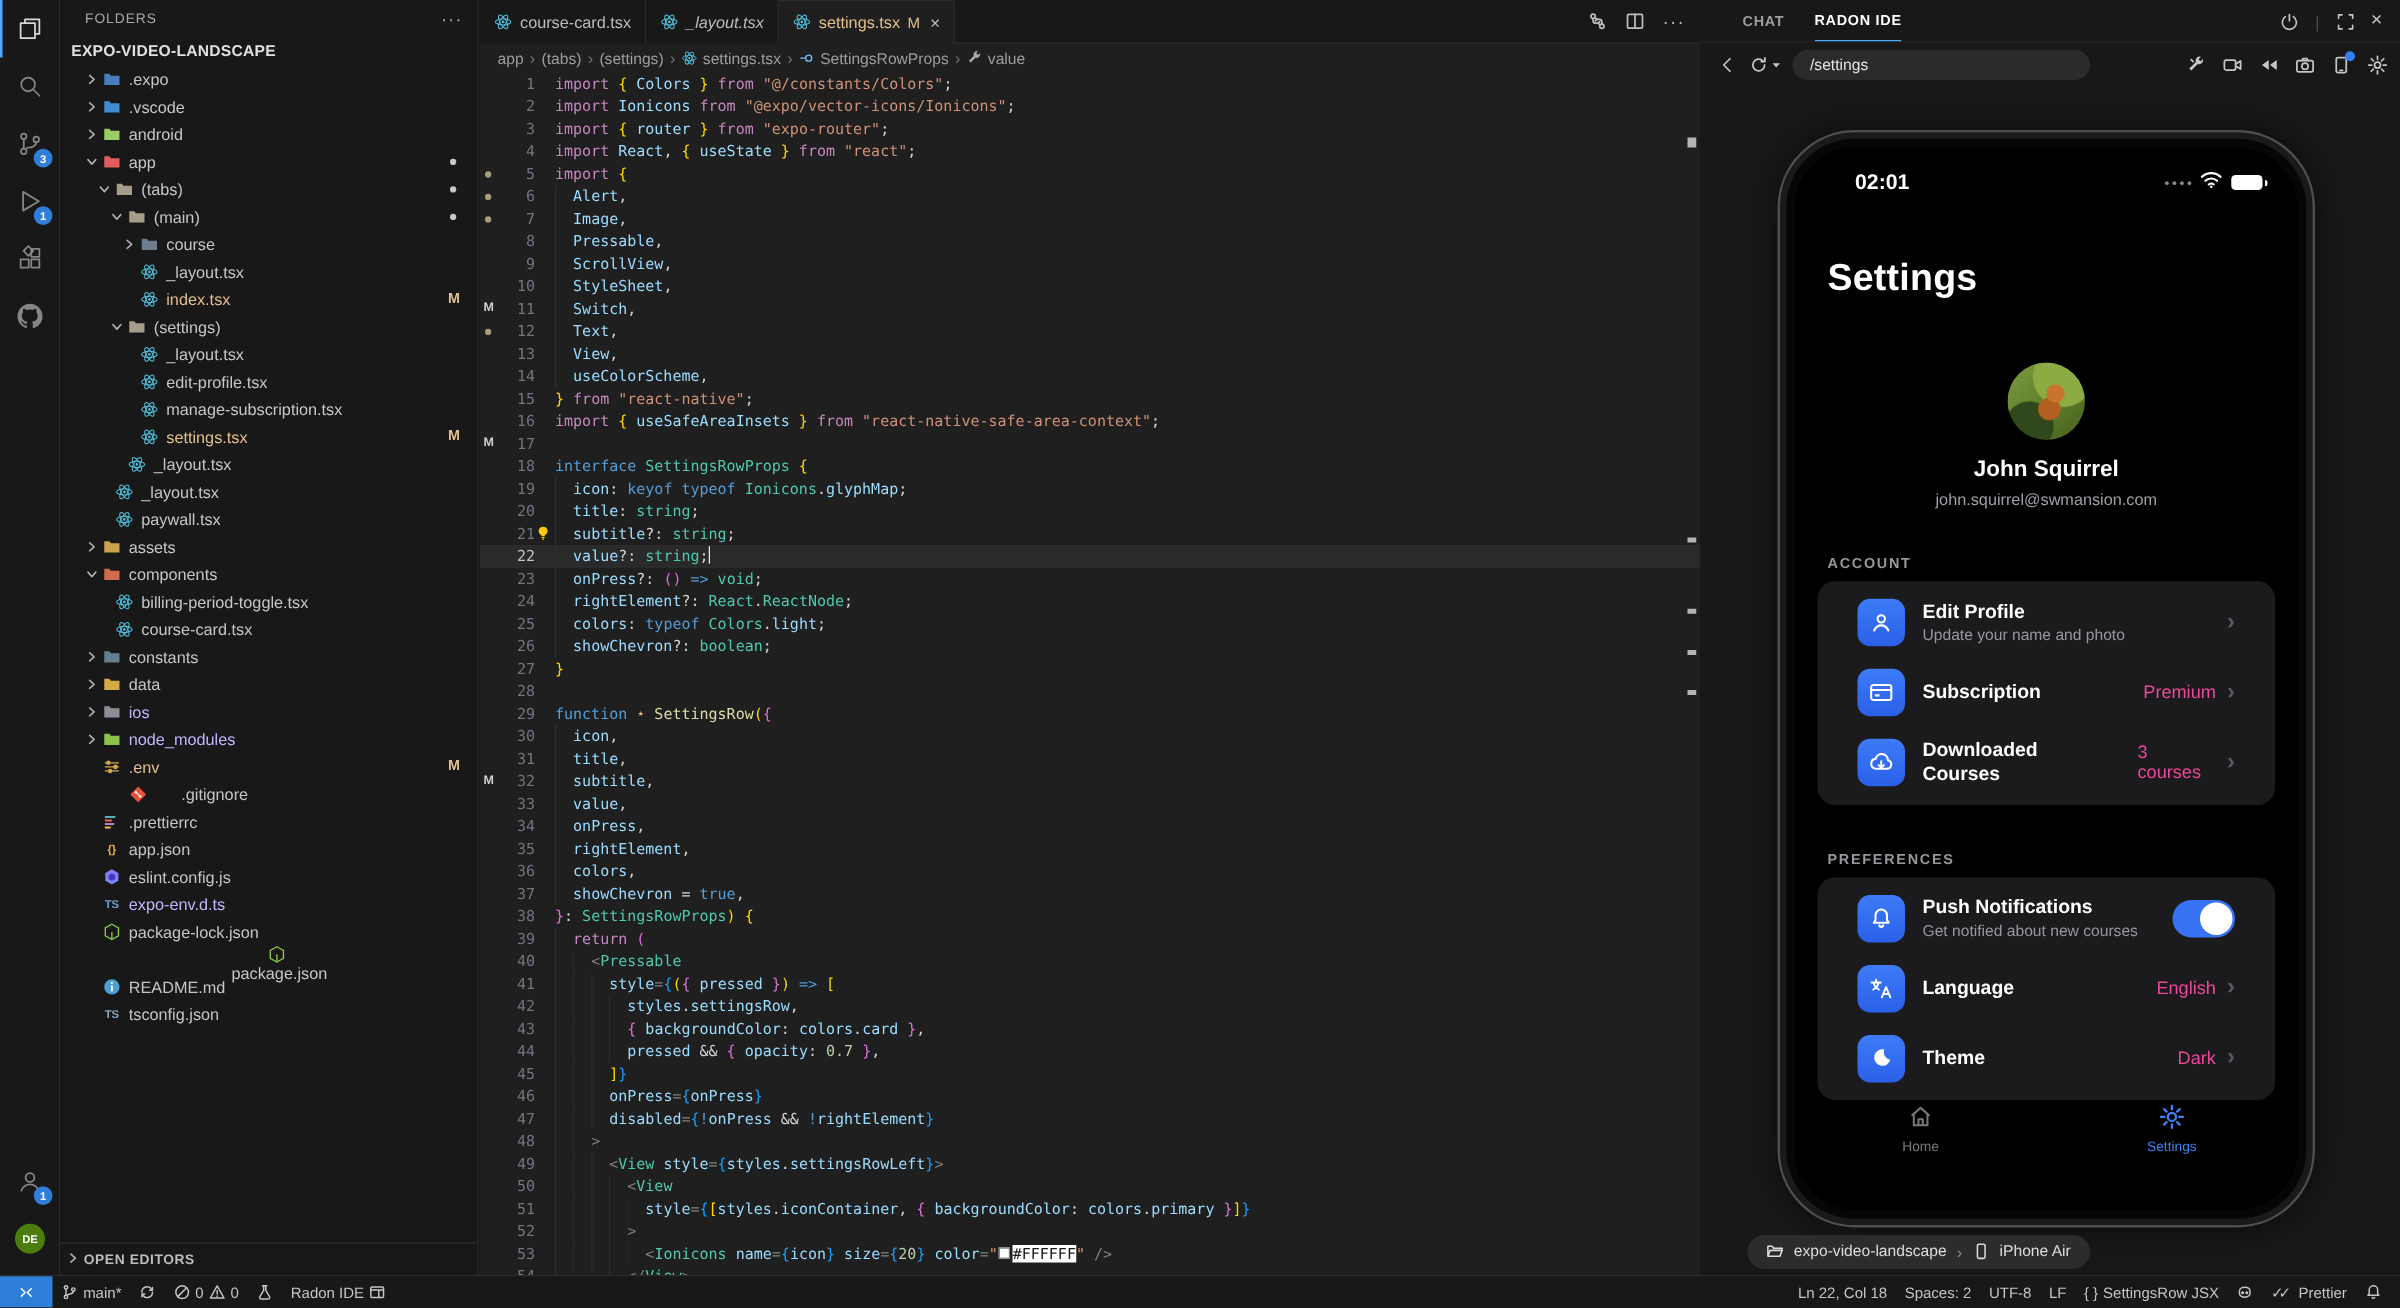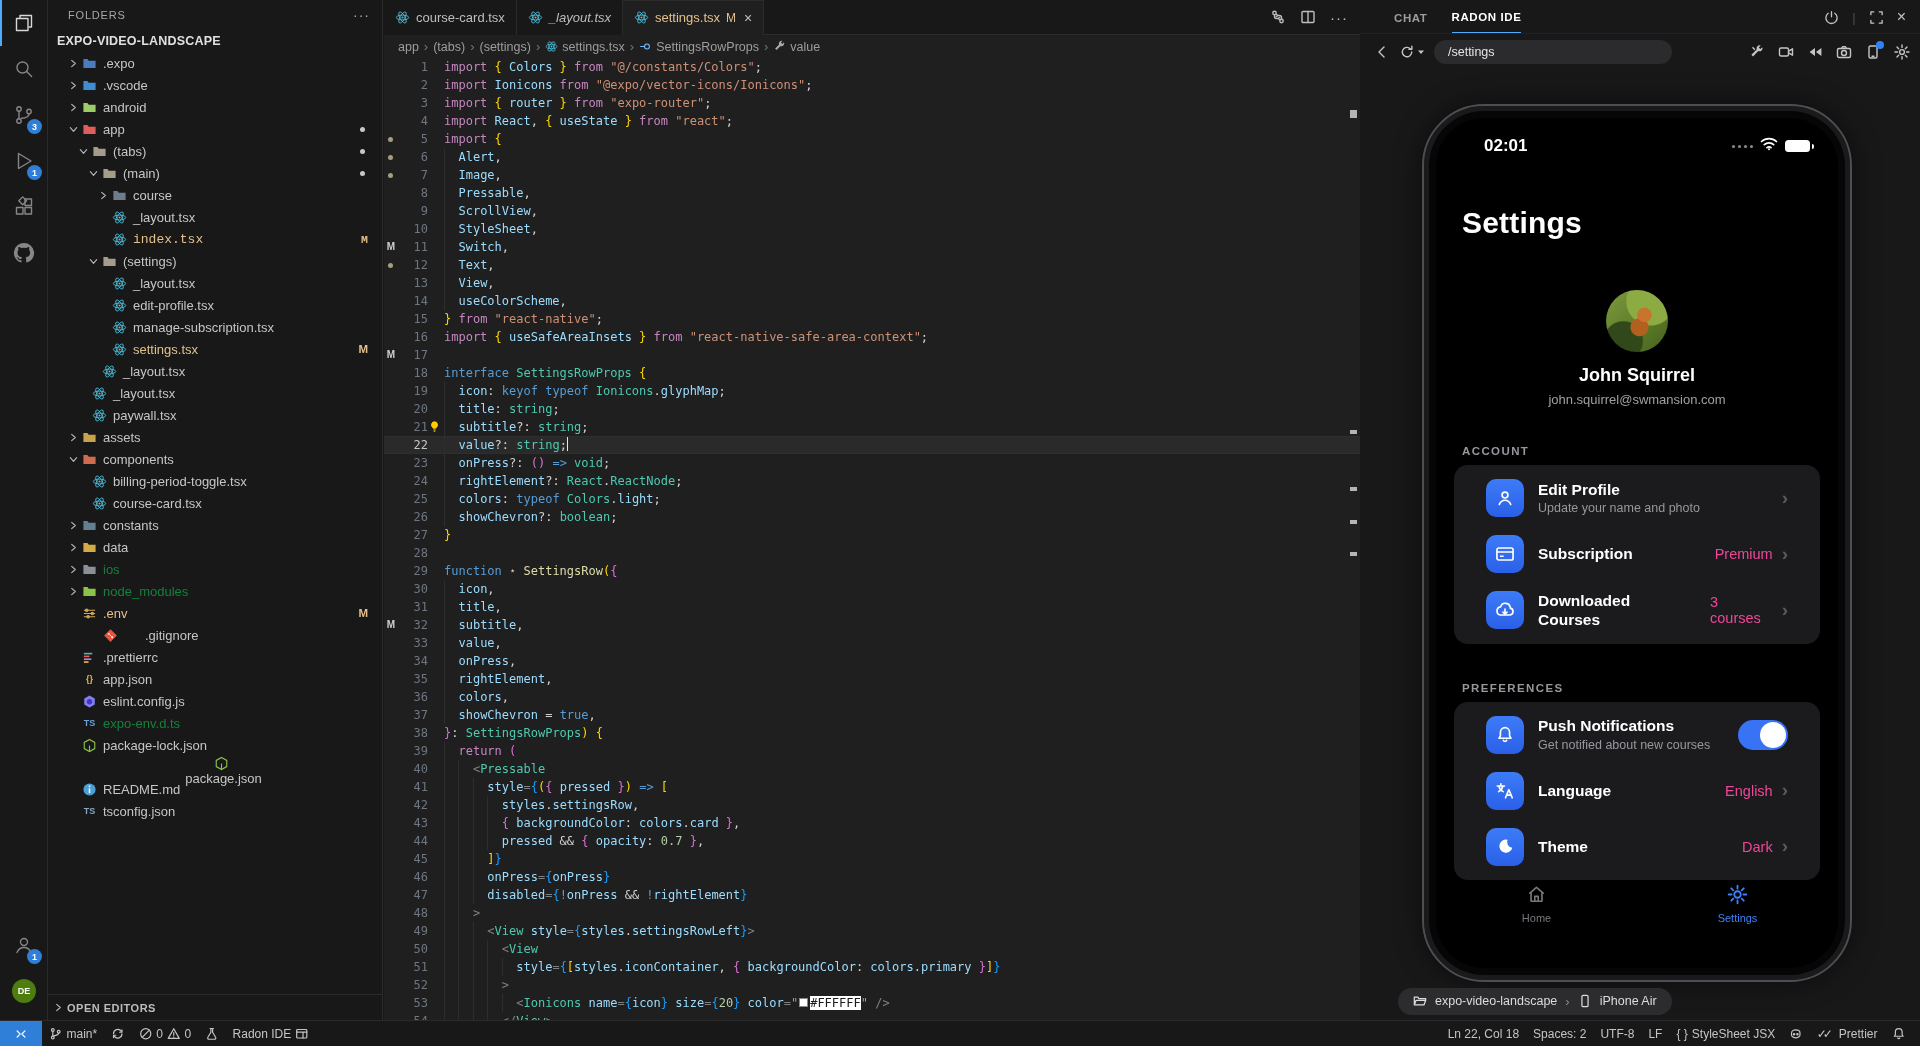--- a/index.html
+++ b/index.html
@@ -29,21 +29,21 @@
   .sb-head .dots { margin-left:auto; font-size:14px; color:#ababab; cursor:pointer; letter-spacing:1px;}
   .root-row { height:22px; display:flex; align-items:center; padding-left:7px; cursor:pointer; }
   .root-row .lbl { font-size:12.5px; font-weight:700; color:#e0e0e0; letter-spacing:.2px; margin-left:2px;}
   .trow { position:relative; height:22px; display:flex; align-items:center; font-size:13px;
     color:#c6c6c6; cursor:pointer; white-space:nowrap; }
   .trow .tw { width:16px; display:flex; justify-content:center; color:#b0b0b0; }
   .trow .tw svg { width:9px; height:9px; }
   .trow .fic { width:17px; height:16px; margin-right:5px; display:flex; align-items:center; justify-content:center; }
   .trow .fic svg { width:15px; height:15px; }
   .trow .txticon { font-size:9px; font-weight:700; }
-  .trow.dim .lbl { color:#15803d; }
+  .trow.dim .lbl { color:#c4b5fd; }
   .trow.gold .lbl { color:#e2c08d; }
   .trow .mod { position:absolute; right:14px; color:#e2c08d; font-size:11.5px; font-weight:600; }
   .trow .cdot { position:absolute; right:17px; width:5px; height:5px; border-radius:50%; background:#c3c9ce; }
   .open-editors { position:absolute; bottom:0; left:0; right:0; height:26px; display:flex;
     align-items:center; border-top:1px solid #2b2b2b; padding-left:6px; font-size:11px;
     font-weight:700; color:#bdbdbd; letter-spacing:.5px; background:#181818; cursor:pointer;}
   .open-editors svg { width:9px; height:9px; margin-right:4px; color:#b0b0b0;}
 
   
   #editor { position:absolute; left:384px; top:0; width:976px; height:1020px; background:#1f1f1f; }
@@ -353,21 +353,21 @@
           <span class="fic">
             <svg viewBox="0 0 16 16" fill="none" stroke="#53c1de" stroke-width="0.9">
               <ellipse cx="8" cy="8" rx="6.6" ry="2.6"></ellipse>
               <ellipse cx="8" cy="8" rx="6.6" ry="2.6" transform="rotate(60 8 8)"></ellipse>
               <ellipse cx="8" cy="8" rx="6.6" ry="2.6" transform="rotate(120 8 8)"></ellipse>
               <circle cx="8" cy="8" r="1.1" fill="#53c1de" stroke="none"></circle>
             </svg>
           </span>
           <span class="lbl">_layout.tsx</span>
         </div>
-        <div class="trow gold" style="padding-left: 47px; font-family: Liberation Mono, monospace;">
+        <div class="trow gold" style="padding-left: 47px;">
           <span class="tw"></span>
           <span class="fic">
             <svg viewBox="0 0 16 16" fill="none" stroke="#53c1de" stroke-width="0.9">
               <ellipse cx="8" cy="8" rx="6.6" ry="2.6"></ellipse>
               <ellipse cx="8" cy="8" rx="6.6" ry="2.6" transform="rotate(60 8 8)"></ellipse>
               <ellipse cx="8" cy="8" rx="6.6" ry="2.6" transform="rotate(120 8 8)"></ellipse>
               <circle cx="8" cy="8" r="1.1" fill="#53c1de" stroke="none"></circle>
             </svg>
           </span>
           <span class="lbl">index.tsx</span>
@@ -1171,21 +1171,21 @@
           <span>Spaces: 2</span>
         </div>
         <div class="sb-item">
           <span>UTF-8</span>
         </div>
         <div class="sb-item">
           <span>LF</span>
         </div>
         <div class="sb-item">
           <span>{ }</span>
-          <span>StyleSheet JSX</span>
+          <span>SettingsRow JSX</span>
         </div>
         <div class="sb-item">
           <span style="display: inline-flex; align-items: center;">
             <svg viewBox="0 0 16 16" fill="none" stroke="currentColor" stroke-width="1.4" stroke-linecap="round" stroke-linejoin="round">
               <path d="M3 7c0-2.2 2.2-3.6 5-3.6S13 4.8 13 7v2.8c0 1.2-2.5 3-5 3s-5-1.8-5-3z"></path>
               <circle cx="6" cy="8.5" r=".8" fill="currentColor"></circle>
               <circle cx="10" cy="8.5" r=".8" fill="currentColor"></circle>
             </svg>
           </span>
         </div>

